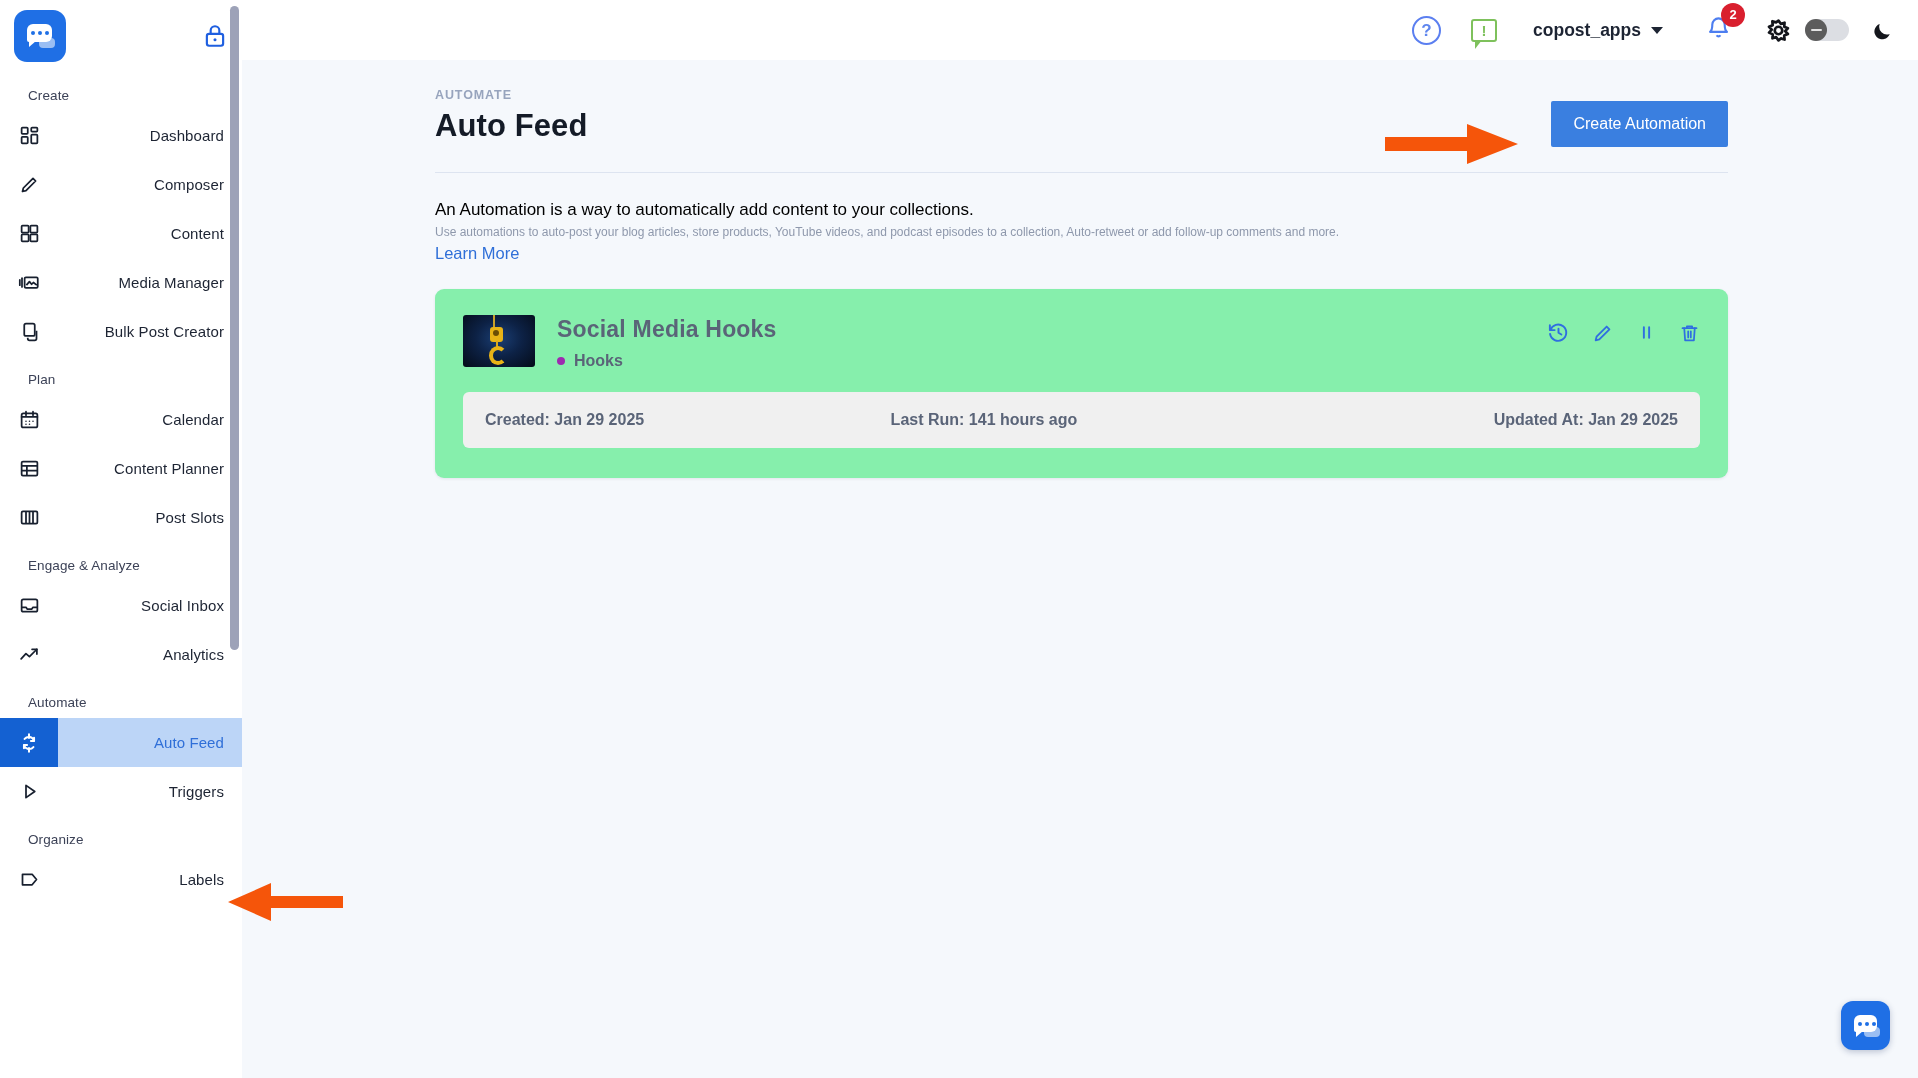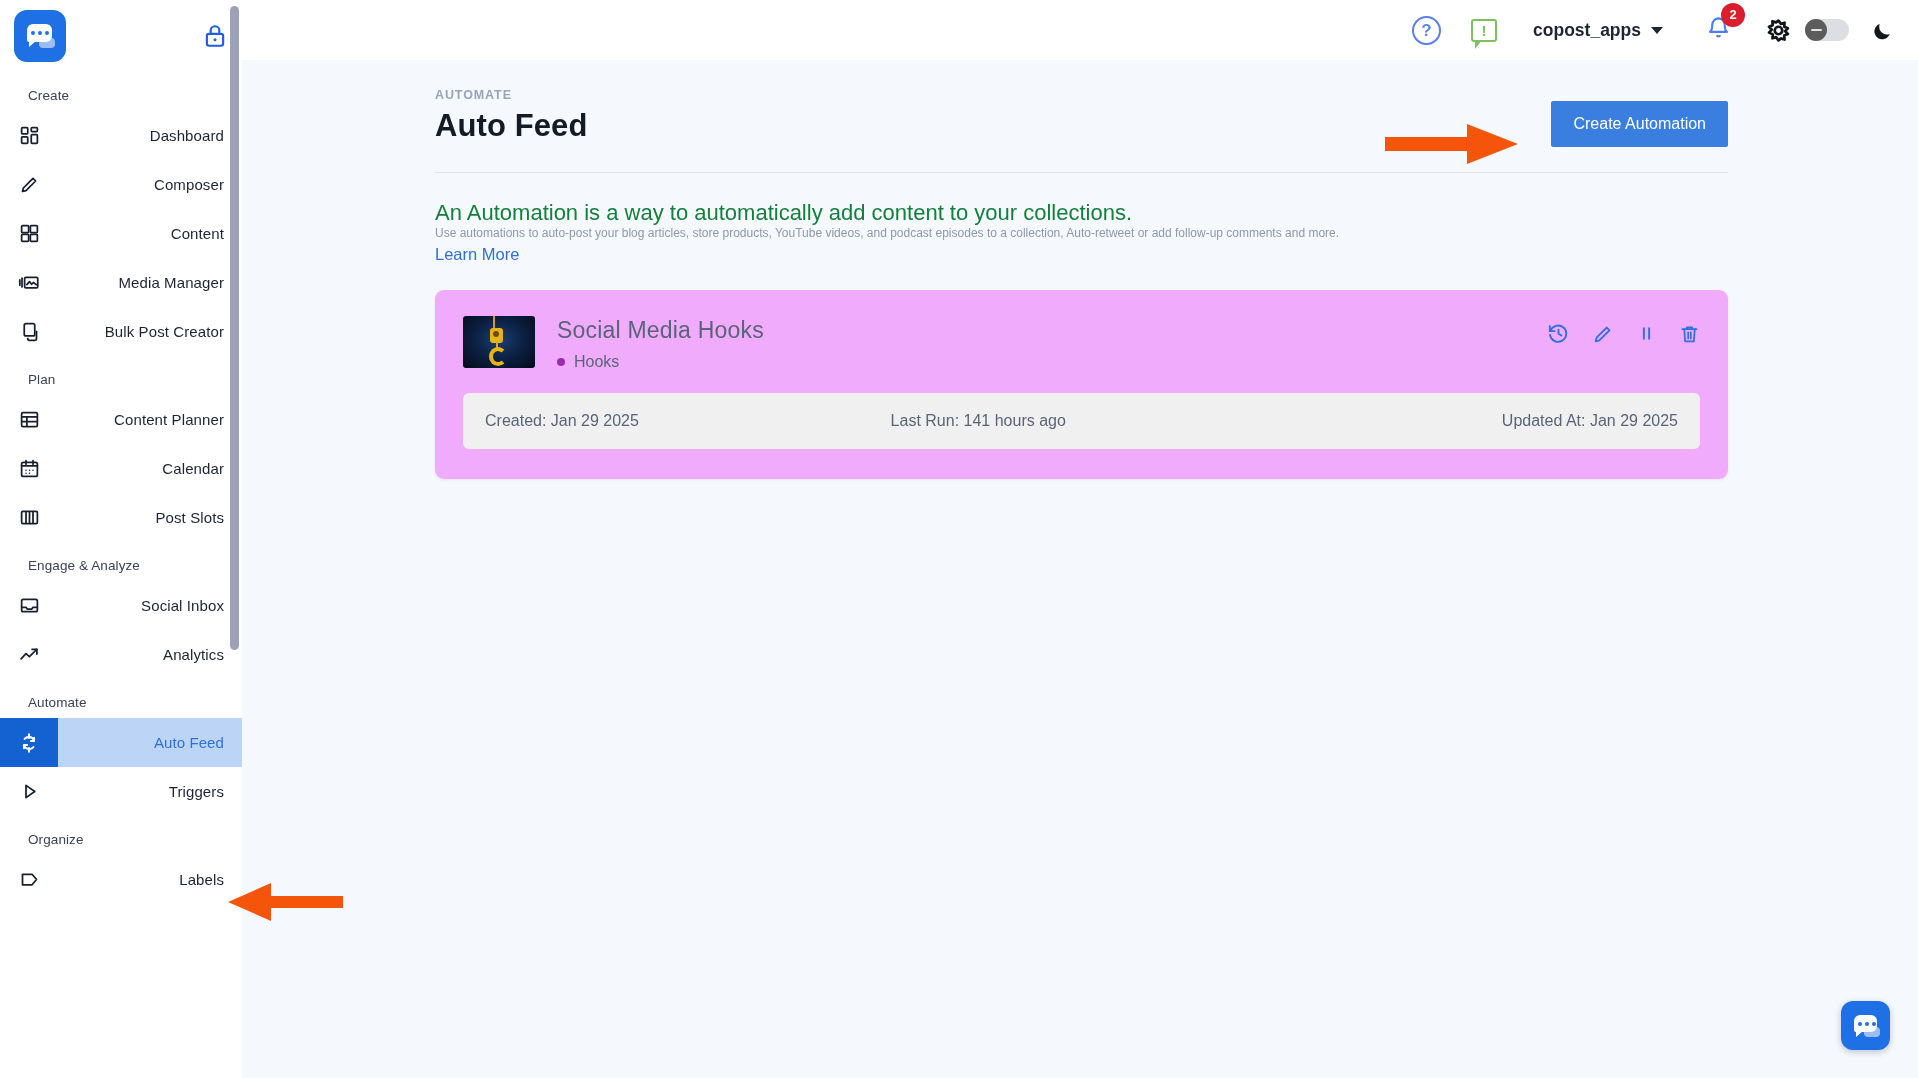--- a/index.html
+++ b/index.html
@@ -179,34 +179,35 @@
     font-size: 16px; font-family: inherit;
     padding: 14px 22px; cursor: pointer;
   }
   .divider {
     height: 1px; background: #dde4f0;
     margin: 25px 190px 0 193px;
   }
   .desc {
     padding: 27px 190px 0 193px;
   }
-  .desc .line1 { font-size: 22px; color: #15803d; }
+  .desc .line1 { font-size: 17px; color: #000000; margin-bottom: 5px; }
   .desc .line2 {
     font-size: 12px; color: #8e98ac; line-height: 1.17; max-width: 1000px;
   }
   .desc .learn {
     display: inline-block; margin-top: 5px;
     font-size: 16.5px; color: #2f6fd8; cursor: pointer;
   }
 
   .card {
     margin: 26px 190px 0 193px;
-    background: #f0abfc; border-radius: 9px;
+    background: #86efac; border-radius: 9px;
     box-shadow: 0 1px 3px rgba(30,45,80,.09);
     padding: 26px 28px 30px 28px;
+    font-weight: bold;
   }
   .card-top { display: flex; align-items: flex-start; }
   .thumb {
     width: 72px; height: 52px; border-radius: 3px;
     flex: 0 0 72px;
     background: radial-gradient(ellipse at 50% 45%, #1b3f75 0%, #0d2246 45%, #040b18 100%);
     position: relative; overflow: hidden;
   }
   .thumb .cable {
     position: absolute; left: 50%; top: 0; width: 2px; height: 16px;
@@ -354,40 +355,40 @@
           </svg>
         </span>
         <span class="ni-label">Bulk Post Creator</span>
       </div>
 
       <div class="nav-group-label">Plan</div>
 
       <div class="nav-item">
         <span class="ni-icon">
           <svg width="21" height="21" viewBox="0 0 24 24" fill="none" stroke="#18202f" stroke-width="2">
-            <rect x="3" y="4" width="18" height="16" rx="1.5"></rect>
-            <path d="M3 9h18M3 14.5h18M9 9v11"></path>
-          </svg>
-        </span>
-        <span class="ni-label">Content Planner</span>
-      </div>
-
-      <div class="nav-item">
-        <span class="ni-icon">
-          <svg width="21" height="21" viewBox="0 0 24 24" fill="none" stroke="#18202f" stroke-width="2">
             <rect x="3" y="5" width="18" height="16" rx="2"></rect>
             <path d="M3 9h18M8 3v4M16 3v4" stroke-linecap="round"></path>
             <circle cx="8" cy="14" r=".9" fill="#18202f" stroke="none"></circle>
             <circle cx="12" cy="14" r=".9" fill="#18202f" stroke="none"></circle>
             <circle cx="16" cy="14" r=".9" fill="#18202f" stroke="none"></circle>
             <circle cx="8" cy="17.5" r=".9" fill="#18202f" stroke="none"></circle>
             <circle cx="12" cy="17.5" r=".9" fill="#18202f" stroke="none"></circle>
           </svg>
         </span>
         <span class="ni-label">Calendar</span>
+      </div>
+
+      <div class="nav-item">
+        <span class="ni-icon">
+          <svg width="21" height="21" viewBox="0 0 24 24" fill="none" stroke="#18202f" stroke-width="2">
+            <rect x="3" y="4" width="18" height="16" rx="1.5"></rect>
+            <path d="M3 9h18M3 14.5h18M9 9v11"></path>
+          </svg>
+        </span>
+        <span class="ni-label">Content Planner</span>
       </div>
 
       <div class="nav-item">
         <span class="ni-icon">
           <svg width="21" height="21" viewBox="0 0 24 24" fill="none" stroke="#18202f" stroke-width="2">
             <rect x="3" y="5" width="18" height="14" rx="1.5"></rect>
             <path d="M8 5v14M12 5v14M16 5v14"></path>
           </svg>
         </span>
         <span class="ni-label">Post Slots</span>

